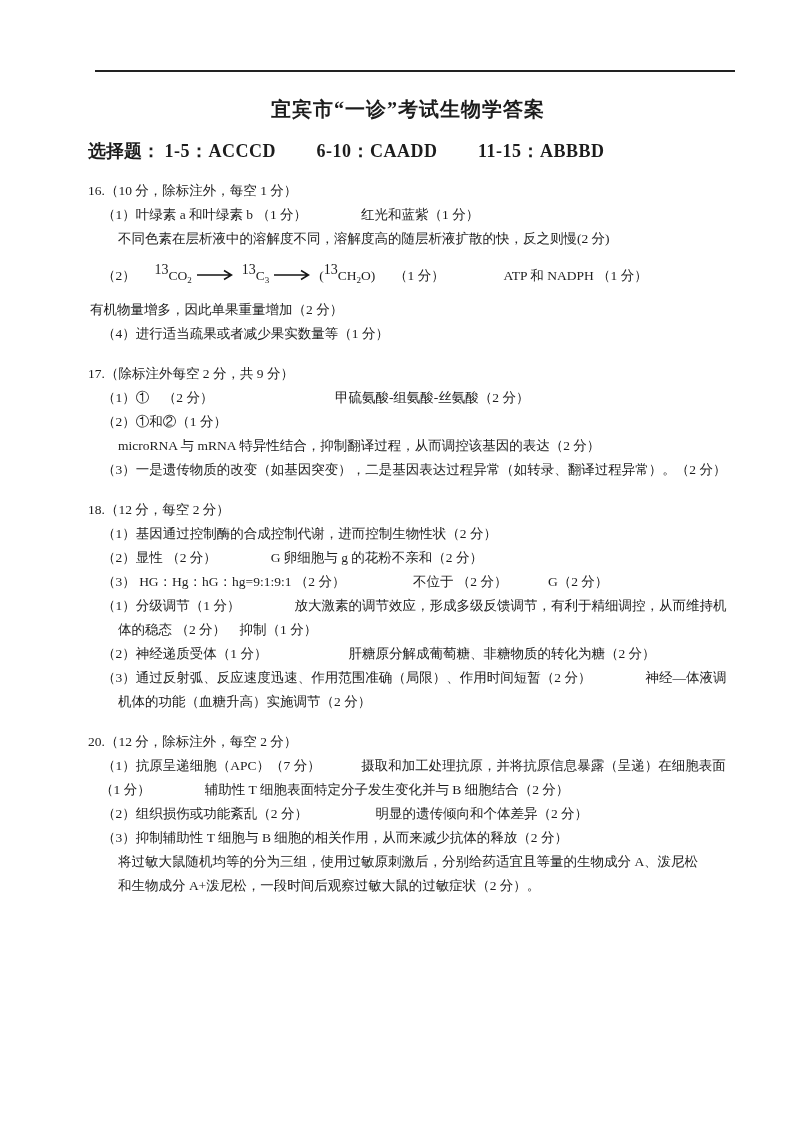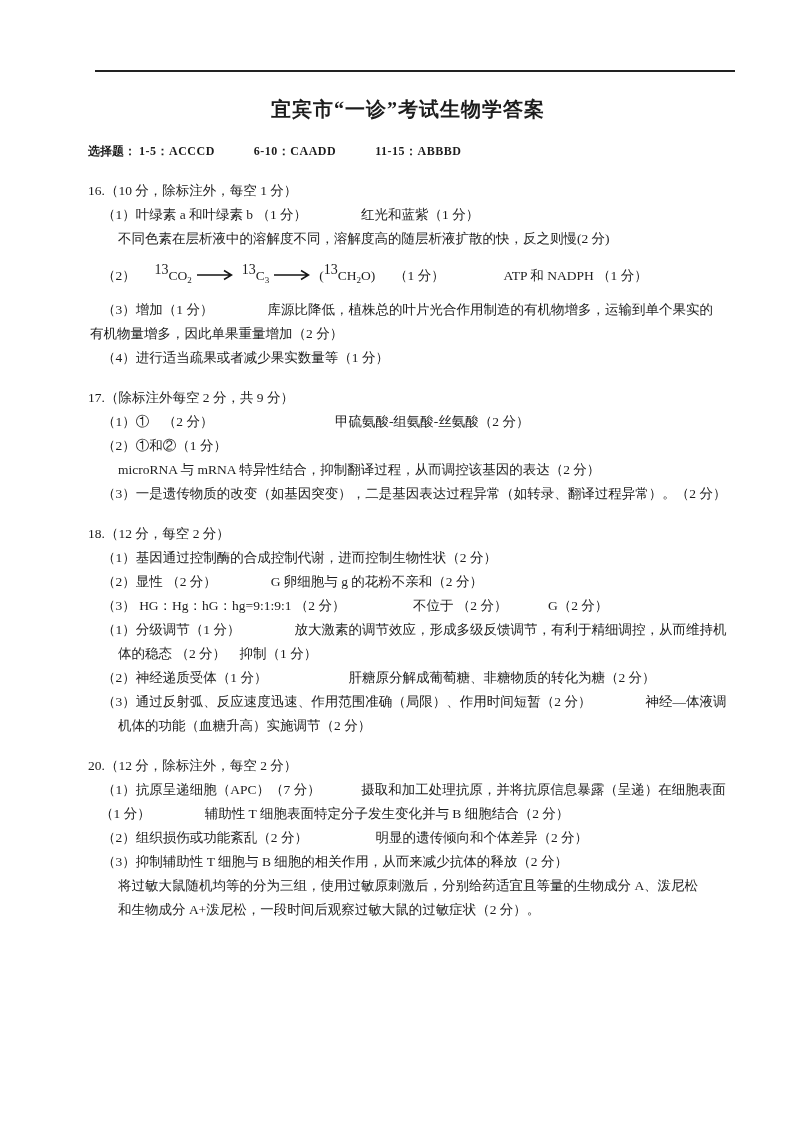--- a/index.html
+++ b/index.html
@@ -15,21 +15,21 @@
     background: #222;
   }
   .content { position: absolute; top: 96px; left: 88px; width: 665px; }
   .title {
     font-size: 20px; font-weight: bold; text-align: center;
     width: 640px; margin: 0 0 16px 0; letter-spacing: 1px;
   }
   .line {
     font-size: 13.5px; line-height: 24px; white-space: nowrap;
   }
-  .choice { font-weight: bold; margin-bottom: 11px; font-size: 12px; }
+  .choice { font-weight: bold; margin-bottom: 11px; font-size: 18px; }
   .choice .grp { margin-right: 36px; letter-spacing: 0.5px; }
   .qheader { margin-top: 16px; }
   .sub { padding-left: 14px; }
   .cont { padding-left: 30px; }
   .cont0 { padding-left: 2px; }
   .cont12 { padding-left: 12px; }
   .formula-line { margin: 5px 0 4px 0; line-height: 28px; }
   .chem { display: inline-block; white-space: nowrap; }
   .chem sup { font-size: 14px; vertical-align: 6px; letter-spacing: 0; }
   .chem sub { font-size: 9px; vertical-align: -3px; }
@@ -63,21 +63,20 @@
       <span class="chem"><sup>13</sup><span>CO</span><sub>2</sub></span><svg class="arrow-icon" width="42" height="12" viewBox="0 0 42 12">
           <path d="M1 6 H34 M28 1.5 L35.5 6 L28 10.5" fill="none" stroke="#151515" stroke-width="1.5"></path>
         </svg><span class="chem"><sup>13</sup><span>C</span><sub>3</sub></span><svg class="arrow-icon" width="42" height="12" viewBox="0 0 42 12">
           <path d="M1 6 H34 M28 1.5 L35.5 6 L28 10.5" fill="none" stroke="#151515" stroke-width="1.5"></path>
         </svg><span class="chem"><span>(</span><sup>13</sup><span>CH</span><sub>2</sub><span>O)</span></span>
       <span class="fgap-sm"></span>
       <span>（1 分）</span>
       <span class="fgap-lg"></span>
       <span>ATP 和 NADPH （1 分）</span>
     </div>
-    <div class="line sub">（3）增加（1 分）　　　　库源比降低，植株总的叶片光合作用制造的有机物增多，运输到单个果实的</div>
     <div class="line cont0">有机物量增多，因此单果重量增加（2 分）</div>
     <div class="line sub">（4）进行适当疏果或者减少果实数量等（1 分）</div>
 
     <div class="line qheader">17.（除标注外每空 2 分，共 9 分）</div>
     <div class="line sub">（1）①　（2 分）　　　　　　　　　甲硫氨酸-组氨酸-丝氨酸（2 分）</div>
     <div class="line sub">（2）①和②（1 分）</div>
     <div class="line cont">microRNA 与 mRNA 特异性结合，抑制翻译过程，从而调控该基因的表达（2 分）</div>
     <div class="line sub">（3）一是遗传物质的改变（如基因突变），二是基因表达过程异常（如转录、翻译过程异常）。（2 分）</div>
 
     <div class="line qheader">18.（12 分，每空 2 分）</div>

